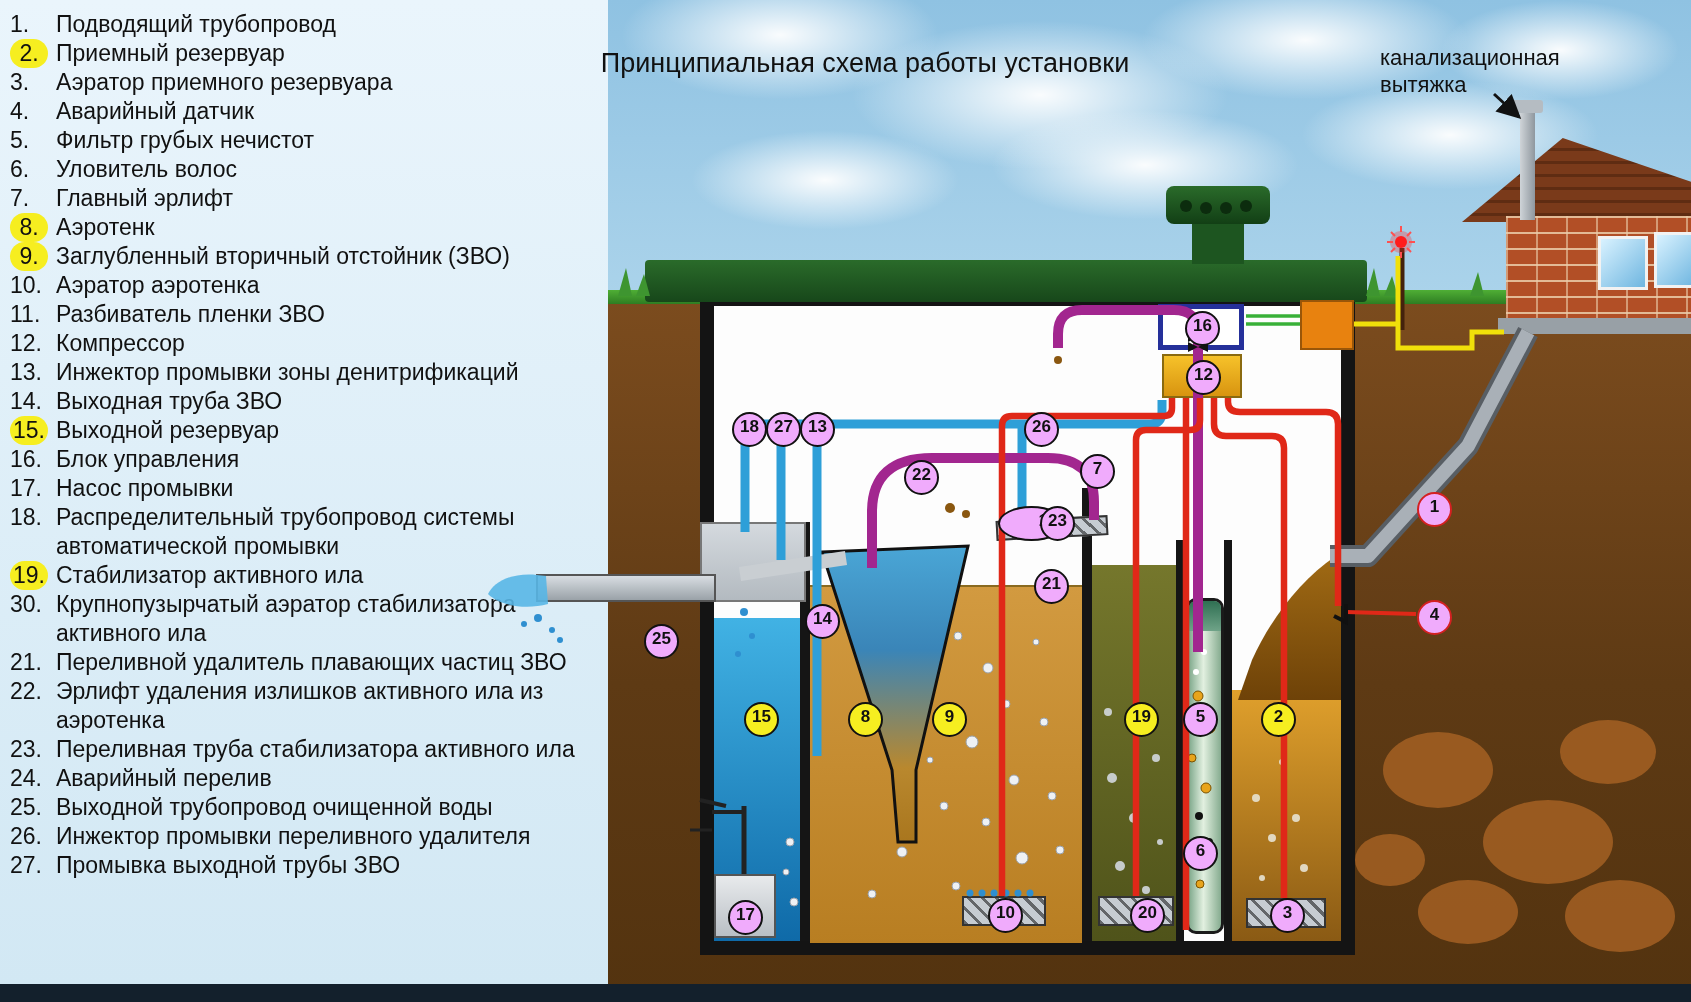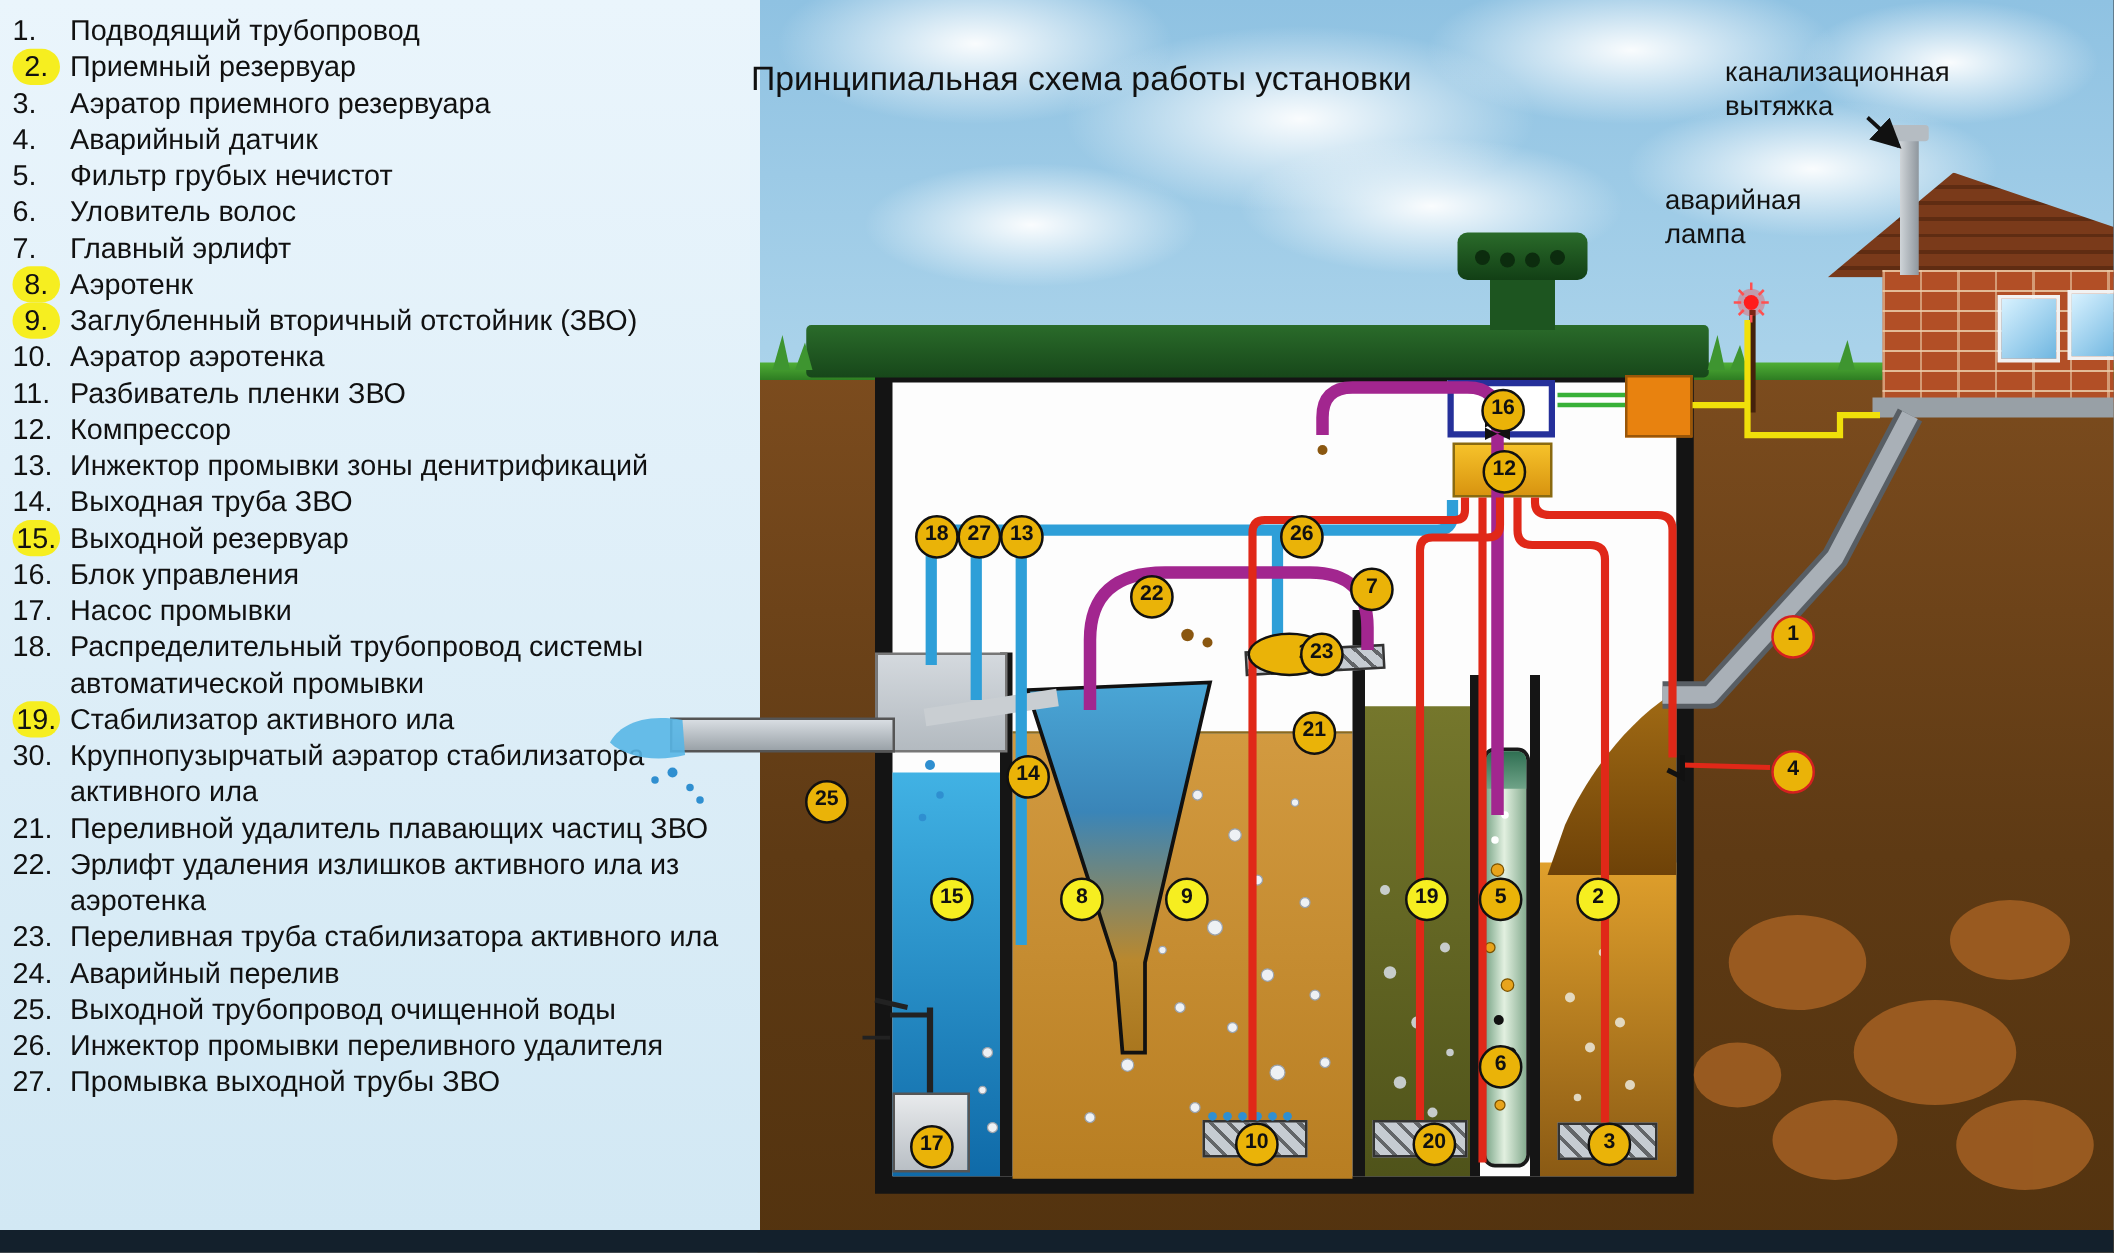--- a/index.html
+++ b/index.html
@@ -84,21 +84,21 @@
   .pump-box{left:714px;top:874px;width:62px;height:64px;background:linear-gradient(#e8eaec,#b9bfc5);border:2px solid #555;}
   .filter-cylinder{left:1186px;top:598px;width:38px;height:336px;border:3px solid #1a1a1a;border-radius:10px;
       background:linear-gradient(90deg,#7fa98c,#e2f0e0 45%,#86ac90);}
   .cyl-cap{position:absolute;left:0;top:0;width:100%;height:30px;border-radius:7px 7px 0 0;
       background:linear-gradient(#2f6f52,#6fa388);}
   
   .pipes-svg{position:absolute;left:0;top:0;z-index:20;}
   
   .callout-layer{position:absolute;left:0;top:0;width:1691px;height:1002px;z-index:30;pointer-events:none;}
   .callout{position:absolute;width:31px;height:31px;margin:-16px 0 0 -16px;border-radius:50%;
-      background:#eab308;border:2.5px solid #111;text-align:center;
+      background:#f0abfc;border:2.5px solid #111;text-align:center;
       font-size:17px;font-weight:bold;line-height:26px;}
   .callout.yellow{background:#f6ee20;}
   .callout.red{border-color:#d42020;}
 </style>
 </head>
 <body>
 
 <div id="root">
 
   <div class="sky"></div>
@@ -249,24 +249,20 @@
           <span class="num">27.</span>
           <span class="txt">Промывка выходной трубы ЗВО</span>
         </li>
       </ol>
   </div>
 
   <div class="diagram-title">Принципиальная схема работы установки</div>
   <div class="float-label vent-label">
     <div>канализационная</div>
     <div>вытяжка</div>
-  </div>
-  <div class="float-label lamp-label">
-    <div>аварийная</div>
-    <div>лампа</div>
   </div>
 
   <div class="house-roof"></div>
   <div class="house-wall"></div>
   <div class="house-foundation"></div>
   <div class="house-window win1"></div>
   <div class="house-window win2"></div>
   <div class="vent-pipe"></div>
   <div class="vent-cap"></div>
 

